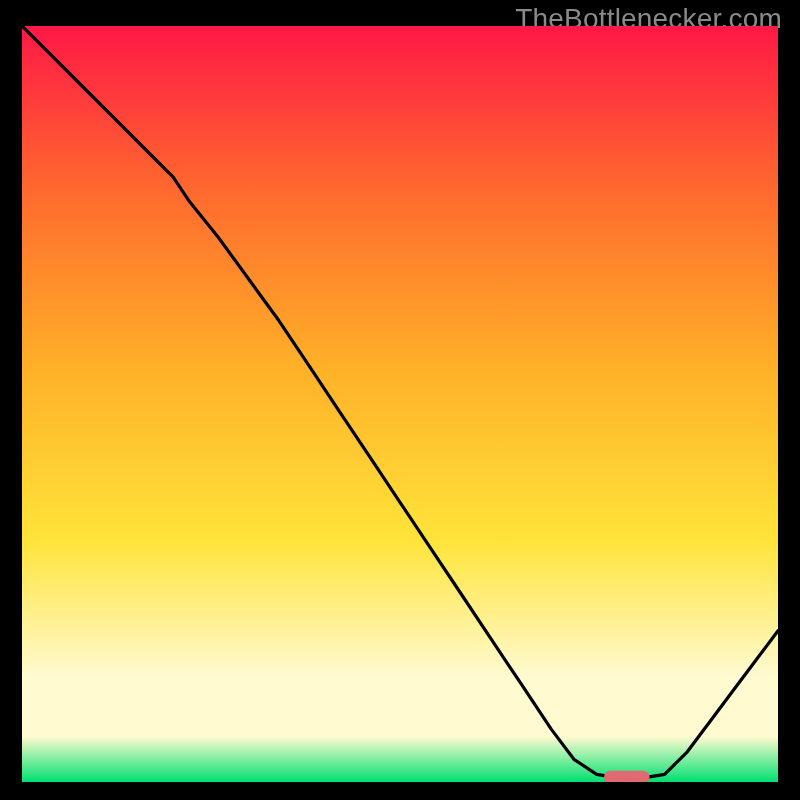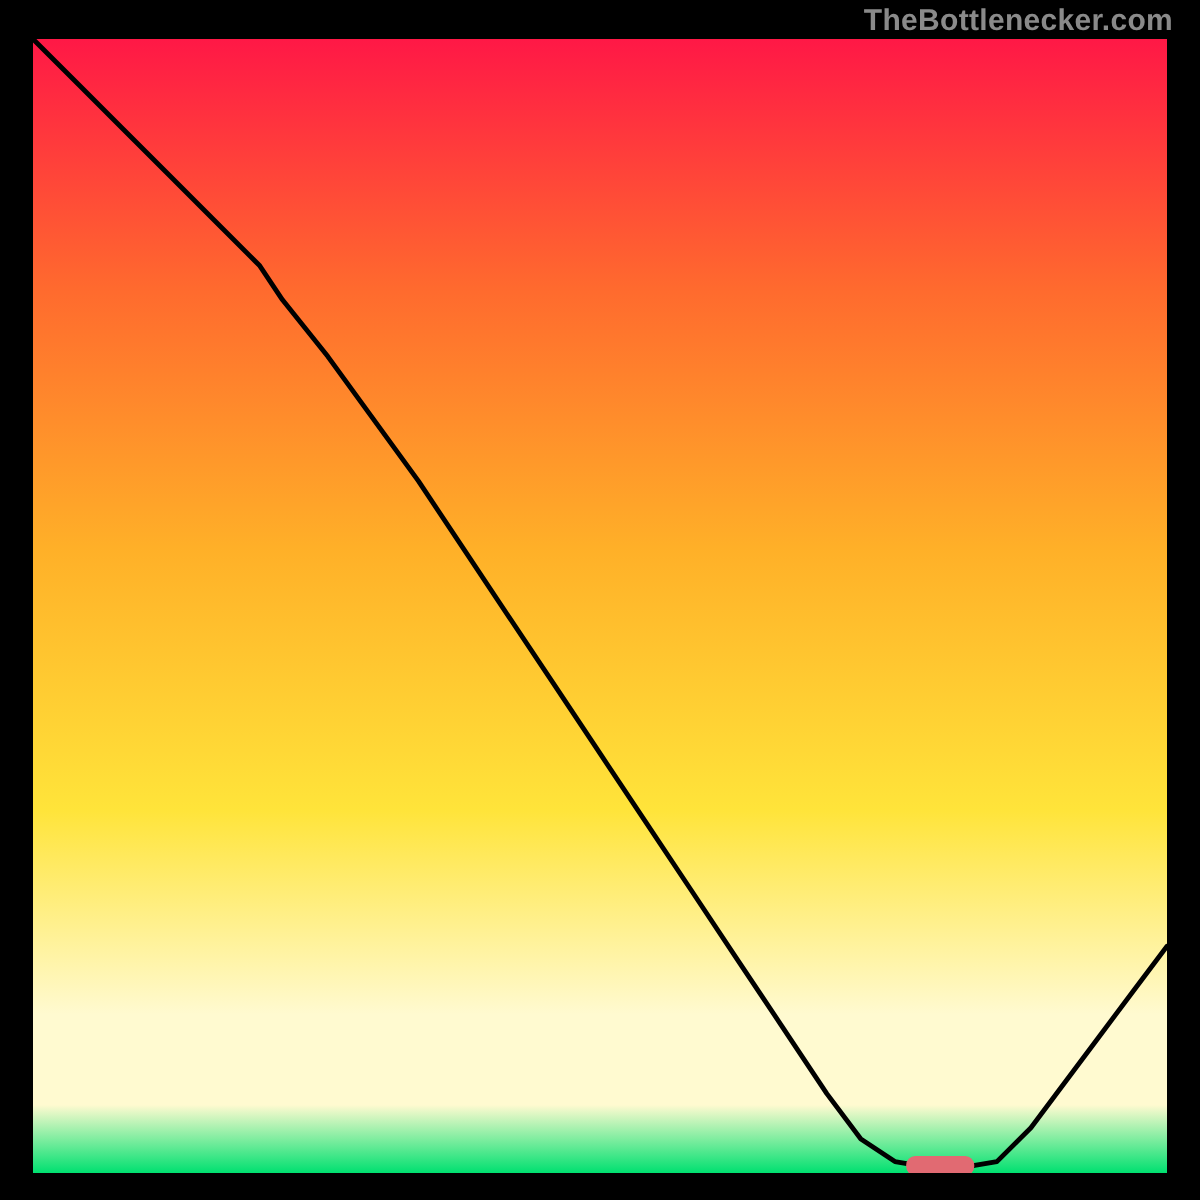--- a/index.html
+++ b/index.html
@@ -24,22 +24,22 @@
     left: 0;
     top: 0;
     width: 756px;
     height: 756px;
   }
   .watermark {
     position: absolute;
     top: 3px;
     right: 18px;
     color: #8a8a8a;
-    font-size: 20px;
-    font-weight: 700;
+    font-size: 28px;
+    font-weight: 400;
     letter-spacing: 0.2px;
   }
 </style>
 </head>
 <body>
 
 <div class="watermark">TheBottlenecker.com</div>
 
 <div class="frame">
   <svg class="plot" viewBox="0 0 756 756" preserveAspectRatio="none">

